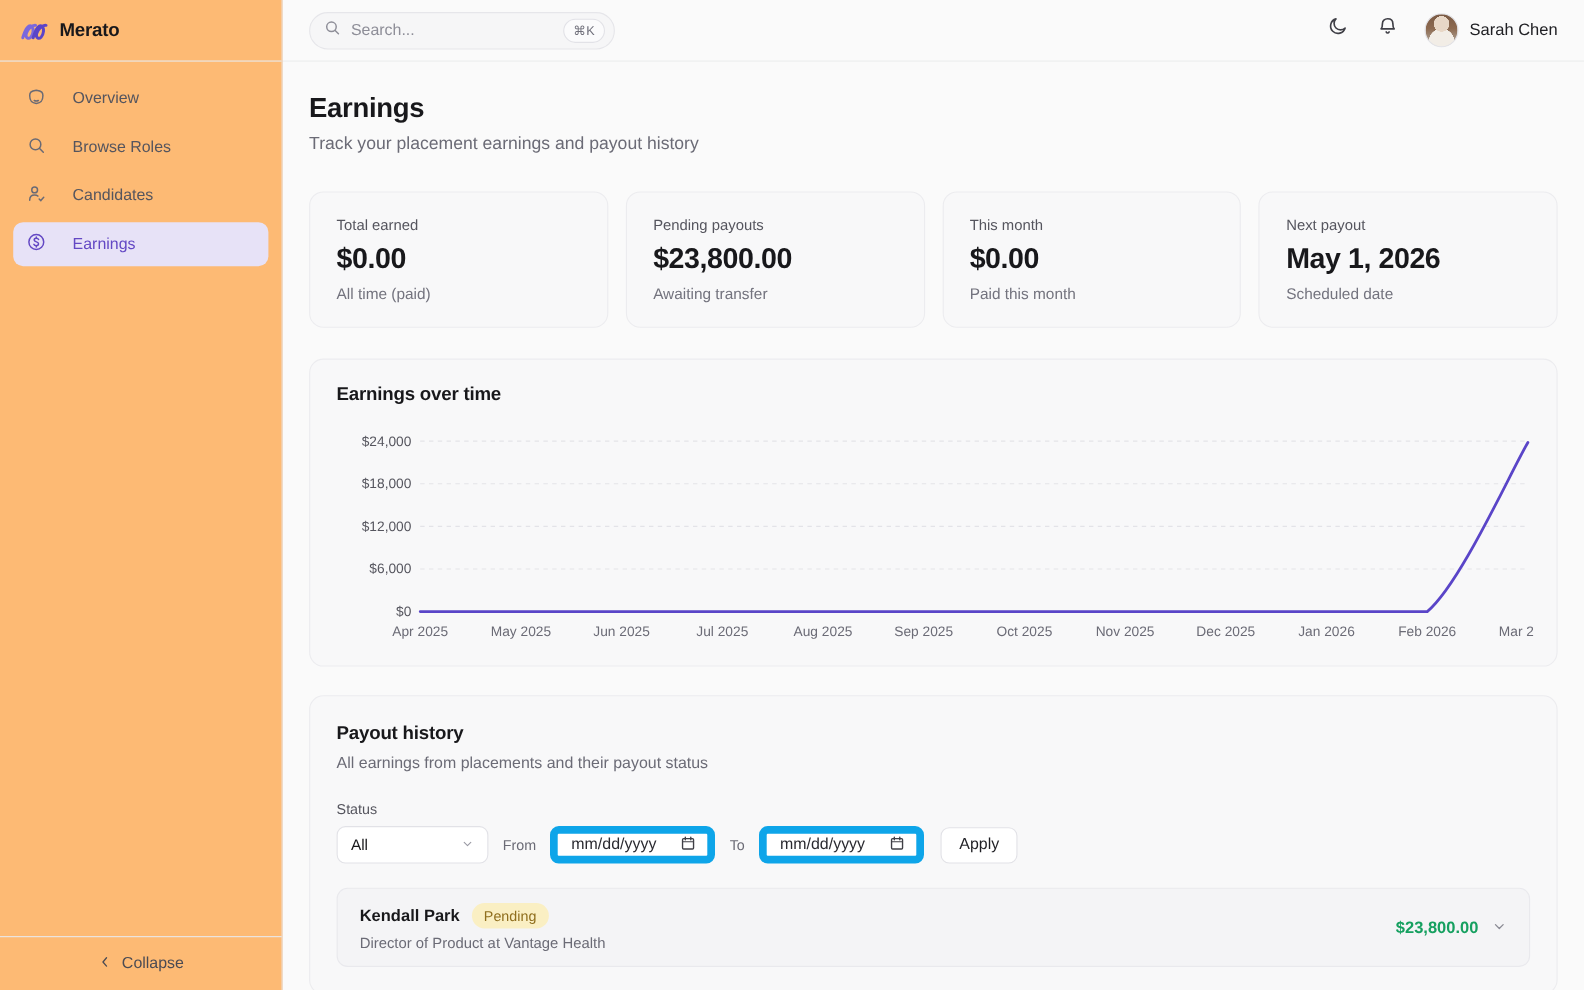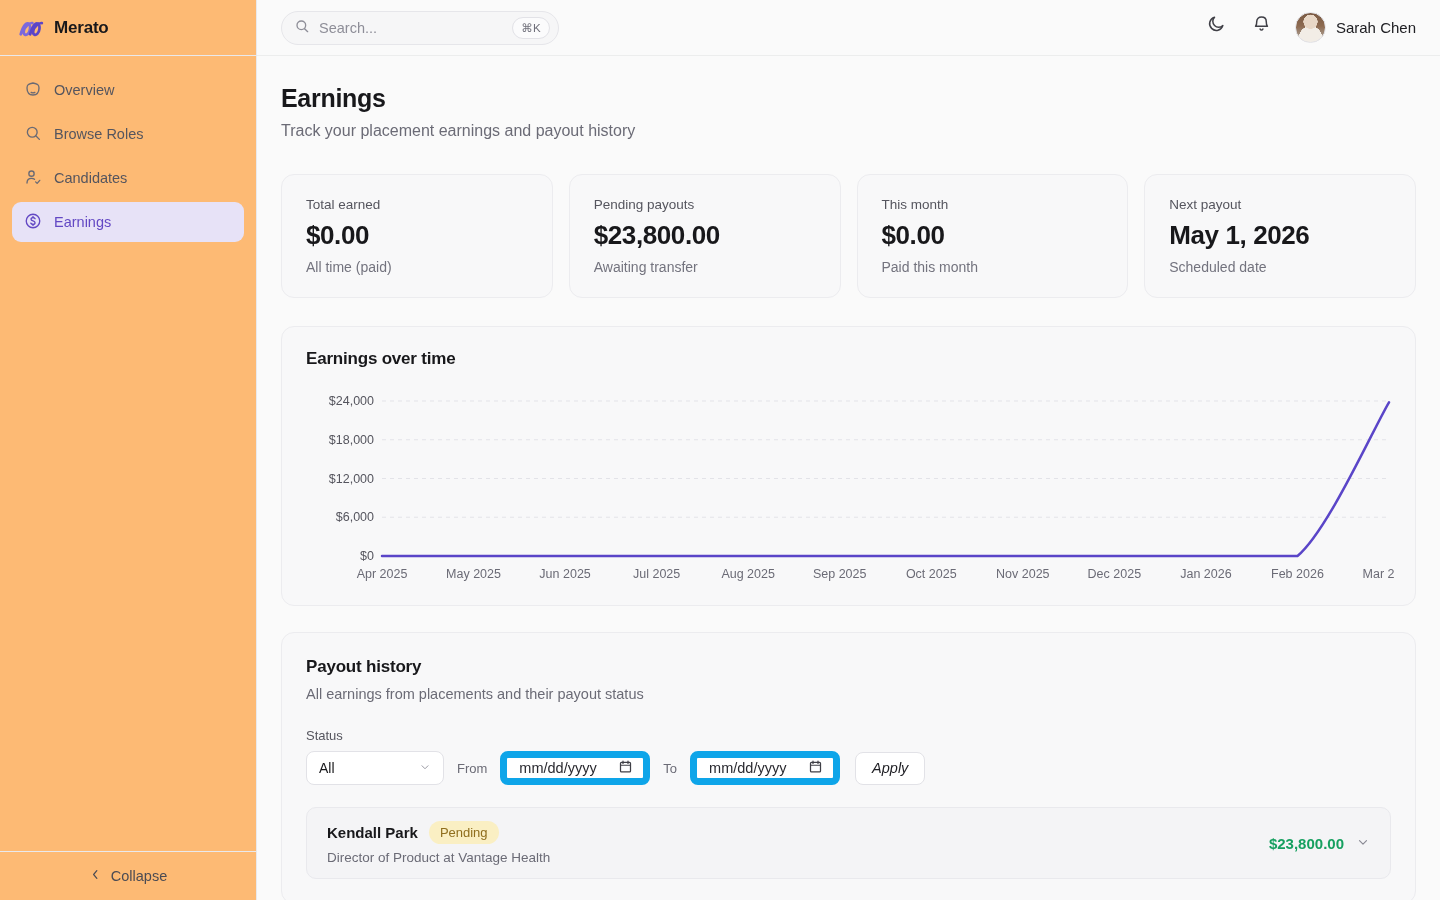--- a/index.html
+++ b/index.html
@@ -5,21 +5,21 @@
   * { margin:0; padding:0; box-sizing:border-box; }
   html,body { width:1440px; height:900px; overflow:hidden; }
   body { font-family:"Liberation Sans","DejaVu Sans",sans-serif; background:#fafafa; color:#18181b; }
 
   
   .sidebar { position:fixed; left:0; top:0; width:257px; height:900px; background:#fdba74; border-right:1px solid #e9e9ec; display:flex; flex-direction:column; }
   .logo-row { height:56px; display:flex; align-items:center; gap:9px; padding:0 18px; border-bottom:1px solid #e9e9ec; flex:0 0 auto; }
   .logo-mark { display:flex; }
   .logo-text { font-size:17px; font-weight:700; letter-spacing:-0.2px; color:#18181b; }
   .nav { padding:14px 12px; display:flex; flex-direction:column; gap:4px; flex:1 1 auto; }
-  .nav-item { height:40px; display:flex; align-items:center; gap:12px; padding:0 12px; border-radius:9px; font-size:14.5px; color:#55555e; cursor:pointer; }
+  .nav-item { height:40px; display:flex; align-items:center; gap:24px; padding:0 12px; border-radius:9px; font-size:14.5px; color:#55555e; cursor:pointer; }
   .nav-item svg { flex:0 0 auto; stroke:#6a6a74; }
   .nav-item.active { background:#e7e2f7; color:#6348c4; font-weight:500; }
   .nav-item.active svg { stroke:#6348c4; }
   .collapse-row { border-top:1px solid #e9e9ec; height:49px; display:flex; align-items:center; justify-content:center; gap:9px; color:#4b4b53; font-size:14.5px; cursor:pointer; flex:0 0 auto; }
 
   
   .header { position:fixed; left:257px; top:0; width:1183px; height:56px; border-bottom:1px solid #eceded; display:flex; align-items:center; justify-content:space-between; padding:0 24px; background:#fafafa; z-index:5; }
   .search-pill { width:278px; height:34px; border:1px solid #e6e6ea; background:#f6f6f7; border-radius:17px; display:flex; align-items:center; padding:0 8px 0 12px; gap:9px; color:#8e8e98; }
   .search-pill .ph { font-size:14.5px; color:#8e8e98; flex:1; }
   .kbd { border:1px solid #e2e2e7; background:#fbfbfc; border-radius:11px; font-size:11.5px; color:#6f6f7a; padding:3px 8px; letter-spacing:0.3px; }
@@ -54,21 +54,21 @@
   .gridline { stroke:#e3e3e8; stroke-width:1; stroke-dasharray:4 4; }
 
   .payout-card { margin-top:26px; padding:24px 24px; }
   .payout-sub { font-size:14.5px; color:#6b6b76; margin-top:9px; }
   .filters-label { font-size:13px; color:#55555e; margin-top:26px; }
   .filters-row { display:flex; align-items:center; gap:13px; margin-top:8px; }
   .select { width:138px; height:34px; background:#fff; border:1px solid #e2e2e7; border-radius:8px; display:flex; align-items:center; justify-content:space-between; padding:0 12px; font-size:14px; cursor:pointer; }
   .select .chev { color:#9a9aa4; }
   .inline-lab { font-size:13px; color:#6b6b76; }
   .date-input { width:150px; height:34px; background:#fff; border:7px solid #0ea5e9; border-radius:8px; display:flex; align-items:center; justify-content:space-between; padding:0 10px 0 12px; font-size:14.5px; color:#2a2a30; cursor:text; }
-  .apply-btn { height:33px; background:#fff; border:1px solid #e2e2e7; border-radius:8px; padding:0 16px; font-size:14.5px; font-family:inherit; color:#1f1f24; cursor:pointer; margin-left:2px;font-style:italic; }
+  .apply-btn { height:33px; background:#fff; border:1px solid #e2e2e7; border-radius:8px; padding:0 16px; font-size:14.5px; font-family:inherit; color:#1f1f24; cursor:pointer; margin-left:2px; }
 
   .payout-row { margin-top:22px; background:#f4f4f6; border:1px solid #e9e9ed; border-radius:10px; padding:13px 20px; display:flex; align-items:center; justify-content:space-between; cursor:pointer; }
   .row-name-line { display:flex; align-items:center; gap:11px; }
   .row-name { font-size:15px; font-weight:600; }
   .badge { background:#faefc3; color:#8f6e1d; font-size:13px; border-radius:999px; padding:4px 11px; }
   .row-role { font-size:13.5px; color:#6b6b76; margin-top:6px; }
   .row-right { display:flex; align-items:center; gap:12px; }
   .row-amount { font-size:15px; font-weight:600; color:#16a060; }
   .chev-icon { color:#8a8a94; font-size:13px; }
 </style>

